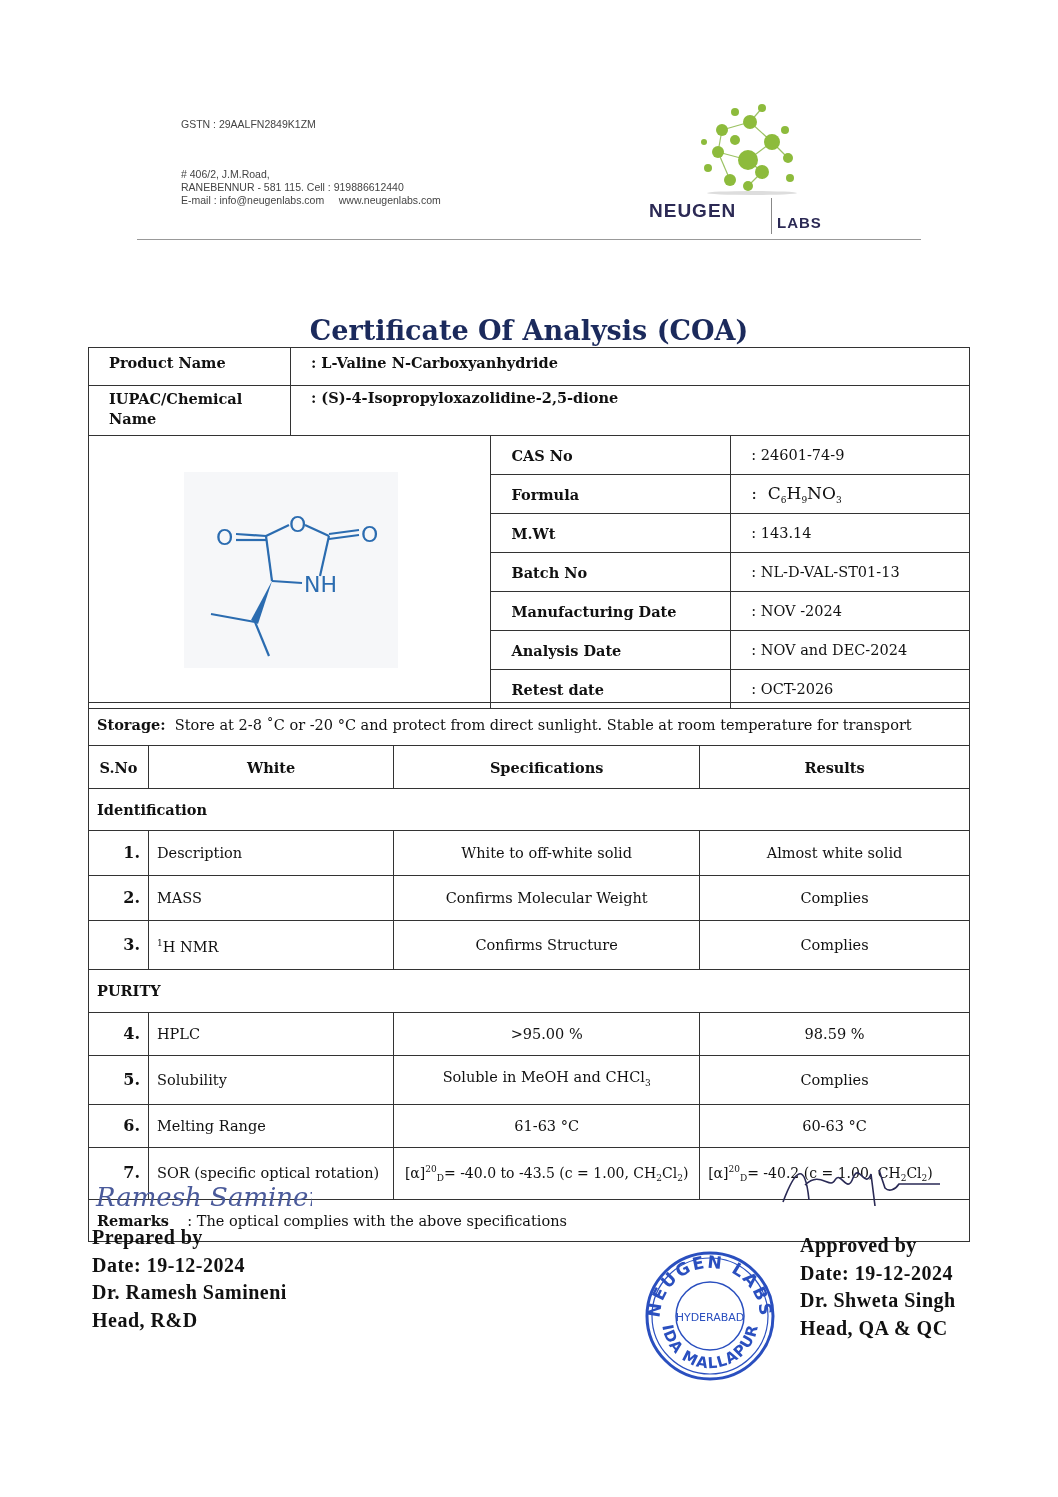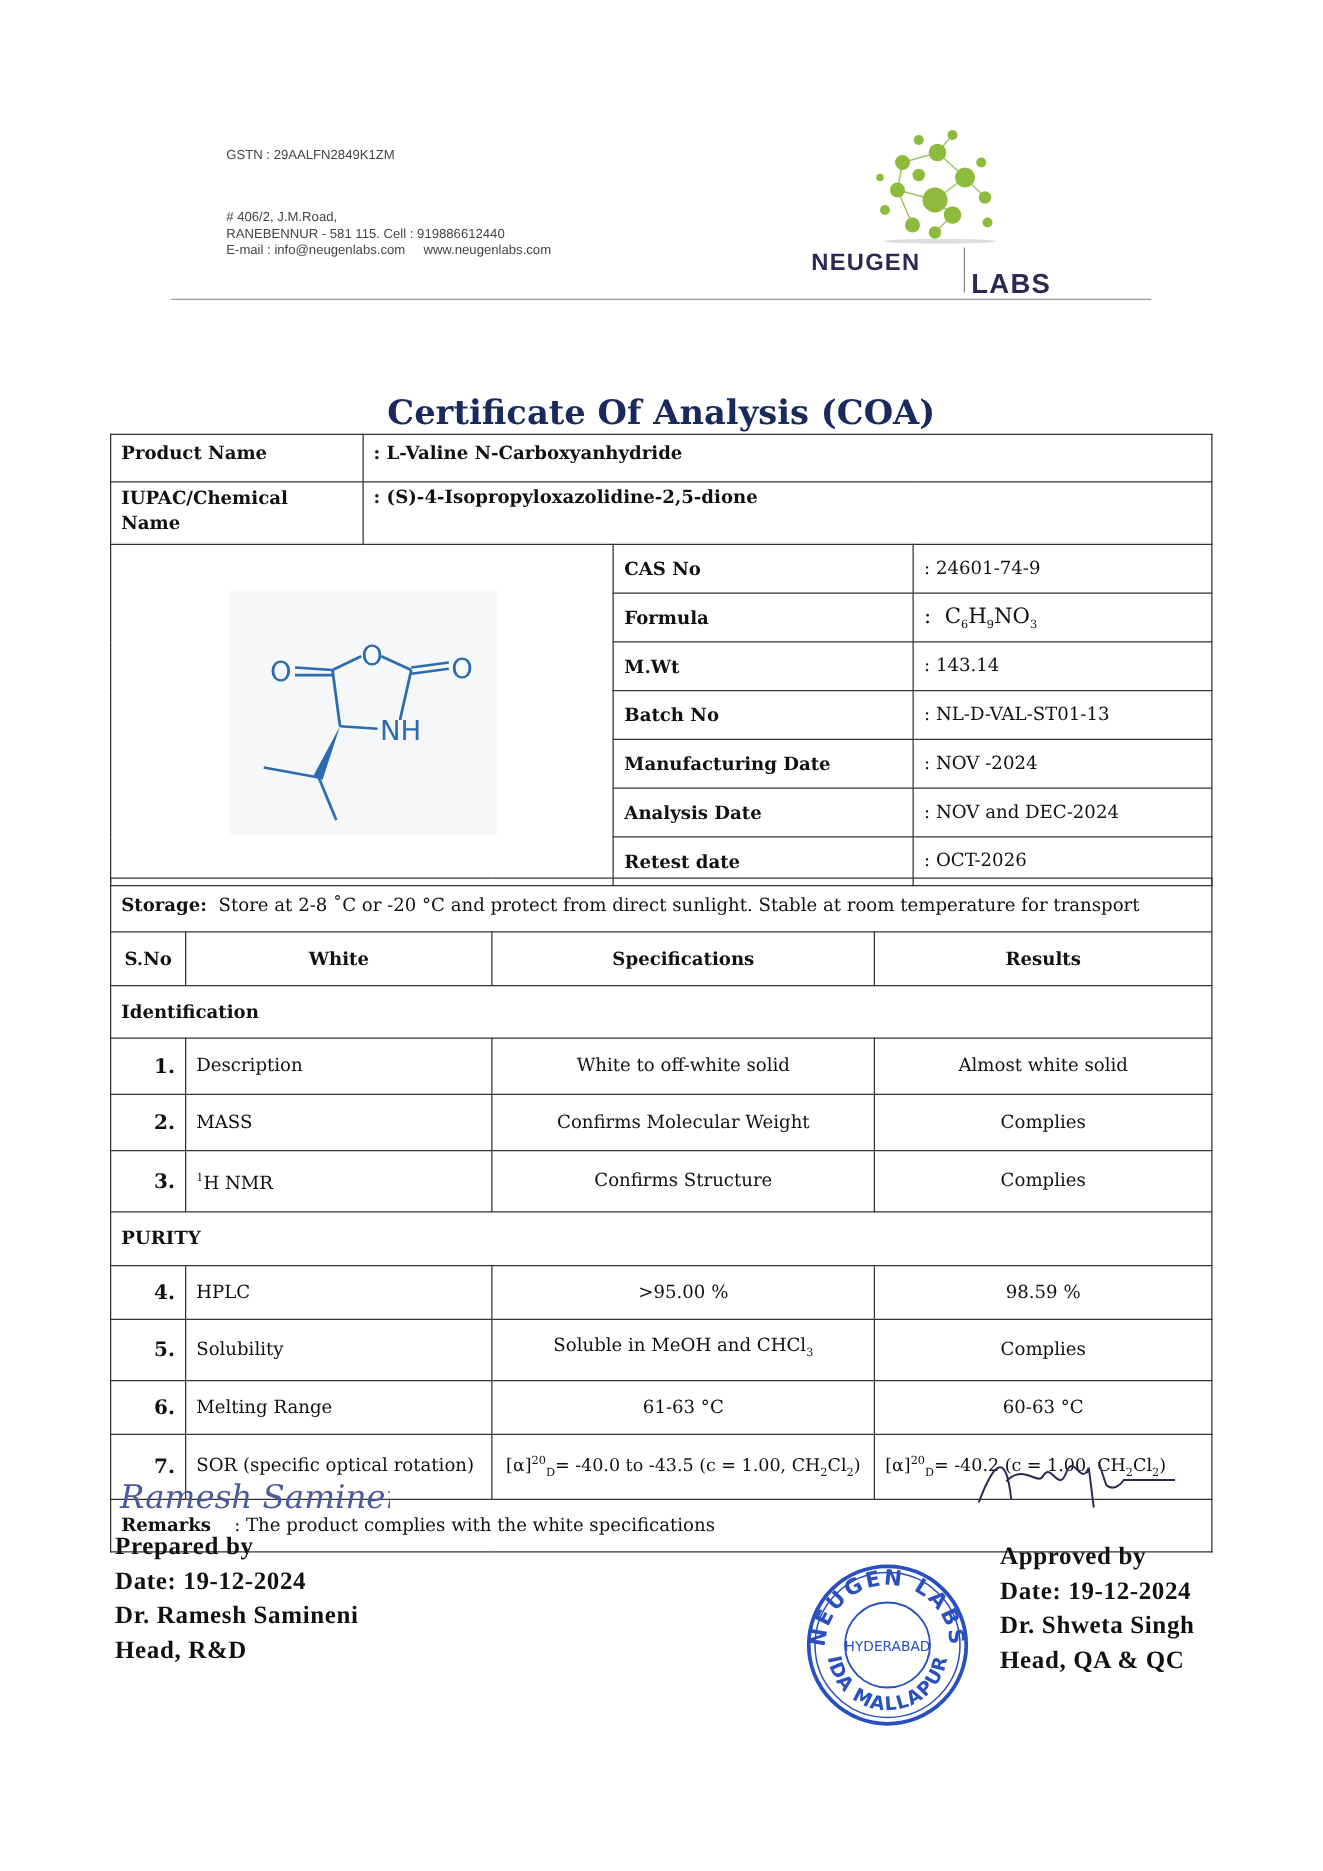--- a/index.html
+++ b/index.html
@@ -8,32 +8,32 @@
 
   .hdr-left { position: absolute; left: 181px; top: 118px; font-family: "Liberation Sans", sans-serif; font-size: 10.5px; color: #444; line-height: 13px; }
   .hdr-left .gstn { margin-bottom: 37px; }
   .hdr-left .addr div { white-space: pre; }
 
   .logo { position: absolute; left: 645px; top: 100px; width: 215px; height: 140px; }
   .logo svg { position: absolute; left: 45px; top: 0; }
   .logo-text { position: absolute; left: 4px; top: 100px; font-family: "Liberation Sans", sans-serif; color: #2c2a55; font-weight: bold; letter-spacing: 1px; }
   .logo-text .neugen { position: absolute; left: 0; top: 0; font-size: 19px; }
   .logo-text .sep { position: absolute; left: 122px; top: -2px; width: 1px; height: 36px; background: #888; }
-  .logo-text .labs { position: absolute; left: 128px; top: 14px; font-size: 22px; }
+  .logo-text .labs { position: absolute; left: 128px; top: 14px; font-size: 15px; }
 
   .hdr-rule { position: absolute; left: 137px; top: 239px; width: 784px; height: 1px; background: #999; }
 
   .title { position: absolute; left: 0; width: 1058px; top: 296px; text-align: center; font-family: "DejaVu Serif", serif; font-weight: bold; font-size: 27px; color: #1b2a5c; margin-top: 19px; }
 
   table { border-collapse: collapse; position: absolute; left: 88px; width: 882px; font-size: 14.5px; }
   td, th { border: 1.5px solid #333; }
   .lbl { font-weight: bold; }
 
   #info { top: 347px; }
-  #info td { padding: 6px 8px; vertical-align: top; }
+  #info td { padding: 6px 20px; vertical-align: top; }
 
   .struct-cell { padding: 0 !important; position: relative; }
   .struct-img { position: absolute; left: 95px; top: 36px; width: 214px; height: 196px; background: #f6f7f9; }
 
   #main { top: 702px; font-size: 14.5px; }
   #main td, #main th { padding: 12px 8px; }
   .storage td { height: 43px; }
   .hdr-row th { height: 43px; font-weight: bold; text-align: center; }
   .sect td { font-weight: bold; padding: 0 8px; }
   .t-row td { height: 23px; line-height: 20px; }
@@ -242,21 +242,21 @@
   </tr>
   <tr class="t-row small-row">
     <td class="sno">7.</td>
     <td>SOR (specific optical rotation)</td>
     <td class="center" style="font-size:14px;white-space:nowrap;padding:0 4px">[α]<sup>20</sup><sub>D</sub>= -40.0 to -43.5 (c = 1.00, CH<sub>2</sub>Cl<sub>2</sub>)</td>
     <td style="font-size:14px;white-space:nowrap">[α]<sup>20</sup><sub>D</sub>= -40.2 (c = 1.00, CH<sub>2</sub>Cl<sub>2</sub>)</td>
   </tr>
   <tr class="remarks">
     <td colspan="4">
       <span class="lbl">Remarks</span>&nbsp;&nbsp;&nbsp;
-      <span>: The product complies with the white specifications</span>
+      <span>: The optical complies with the above specifications</span>
     </td>
   </tr>
 </tbody>
   </table>
 
 <div class="sig-left">
   <svg width="220" height="50" viewBox="0 0 220 50">
     <text x="4" y="36" font-family="DejaVu Serif, serif" font-style="italic" font-size="26" fill="#4a5a9a">Ramesh Samineni</text>
   </svg>
   <div class="sig-block">

